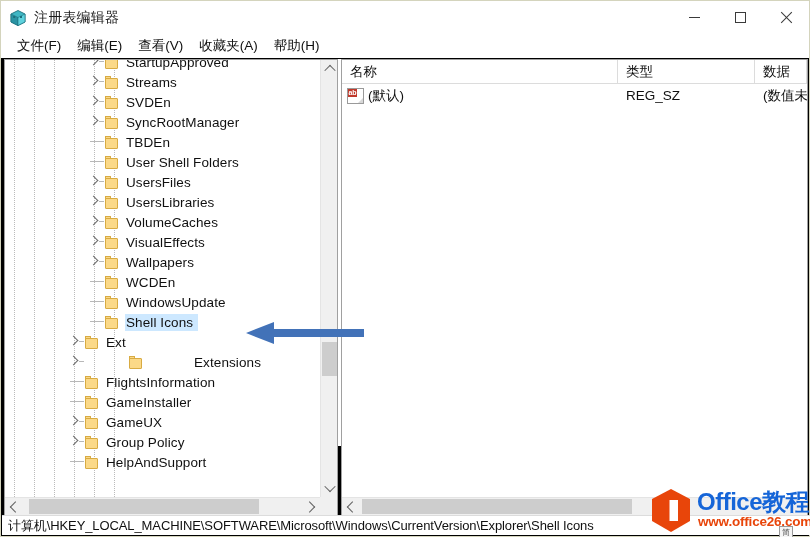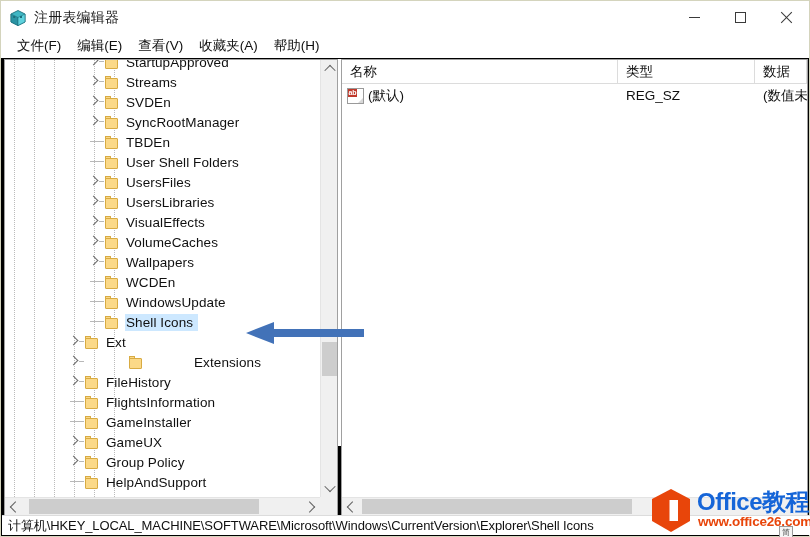--- a/index.html
+++ b/index.html
@@ -530,42 +530,42 @@
             </div>
             <div class="trow" style="padding-left: 80px;">
               <div class="twig">
                 <span class="chev"></span>
                 <span class="dash"></span>
               </div>
               <div class="folder">
                 <span class="f-tab"></span>
                 <span class="f-body"></span>
               </div>
+              <span class="tlabel">VolumeCaches</span>
+            </div>
+            <div class="trow" style="padding-left: 80px;">
+              <div class="twig">
+                <span class="chev"></span>
+                <span class="dash"></span>
+              </div>
+              <div class="folder">
+                <span class="f-tab"></span>
+                <span class="f-body"></span>
+              </div>
               <span class="tlabel">VisualEffects</span>
             </div>
             <div class="trow" style="padding-left: 80px;">
               <div class="twig">
                 <span class="chev"></span>
                 <span class="dash"></span>
               </div>
               <div class="folder">
                 <span class="f-tab"></span>
                 <span class="f-body"></span>
               </div>
-              <span class="tlabel">VolumeCaches</span>
-            </div>
-            <div class="trow" style="padding-left: 80px;">
-              <div class="twig">
-                <span class="chev"></span>
-                <span class="dash"></span>
-              </div>
-              <div class="folder">
-                <span class="f-tab"></span>
-                <span class="f-body"></span>
-              </div>
               <span class="tlabel">Wallpapers</span>
             </div>
             <div class="trow" style="padding-left: 80px;">
               <div class="twig">
                 <span class="dash2"></span>
               </div>
               <div class="folder">
                 <span class="f-tab"></span>
                 <span class="f-body"></span>
               </div>
@@ -605,31 +605,20 @@
             <div class="trow" style="padding-left: 60px; gap: 44px;">
               <div class="twig">
                 <span class="chev"></span>
                 <span class="dash"></span>
               </div>
               <div class="folder">
                 <span class="f-tab"></span>
                 <span class="f-body"></span>
               </div>
               <span class="tlabel">Extensions</span>
-            </div>
-            <div class="trow" style="padding-left: 60px;">
-              <div class="twig">
-                <span class="chev"></span>
-                <span class="dash"></span>
-              </div>
-              <div class="folder">
-                <span class="f-tab"></span>
-                <span class="f-body"></span>
-              </div>
-              <span class="tlabel">FileHistory</span>
             </div>
             <div class="trow" style="padding-left: 60px;">
               <div class="twig">
                 <span class="dash2"></span>
               </div>
               <div class="folder">
                 <span class="f-tab"></span>
                 <span class="f-body"></span>
               </div>
               <span class="tlabel">FlightsInformation</span>

